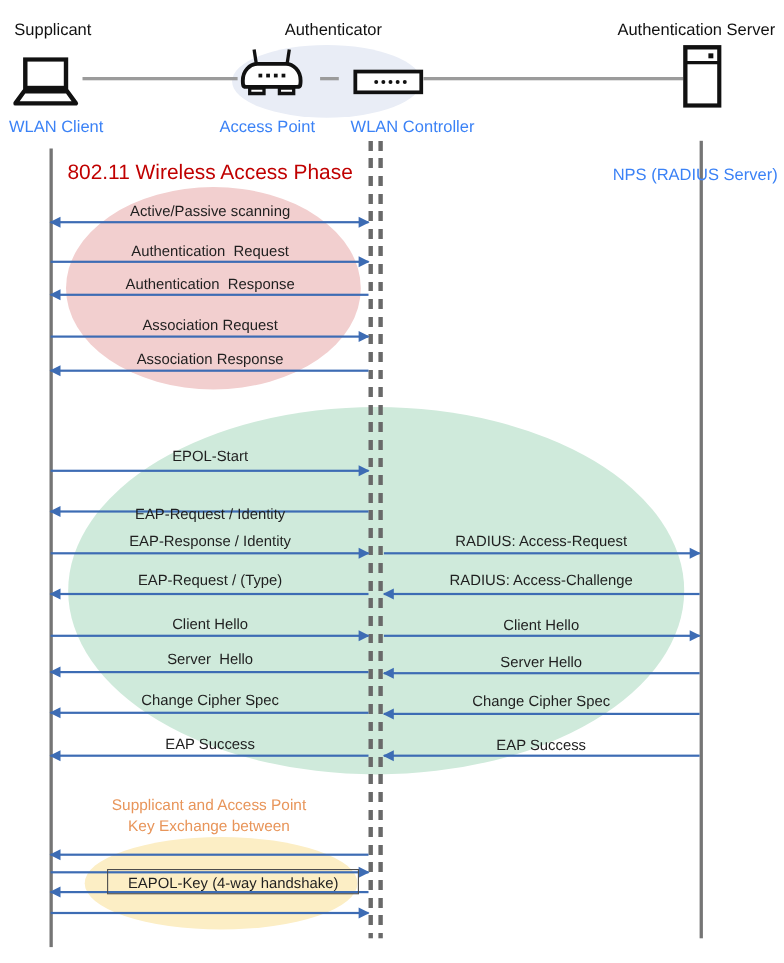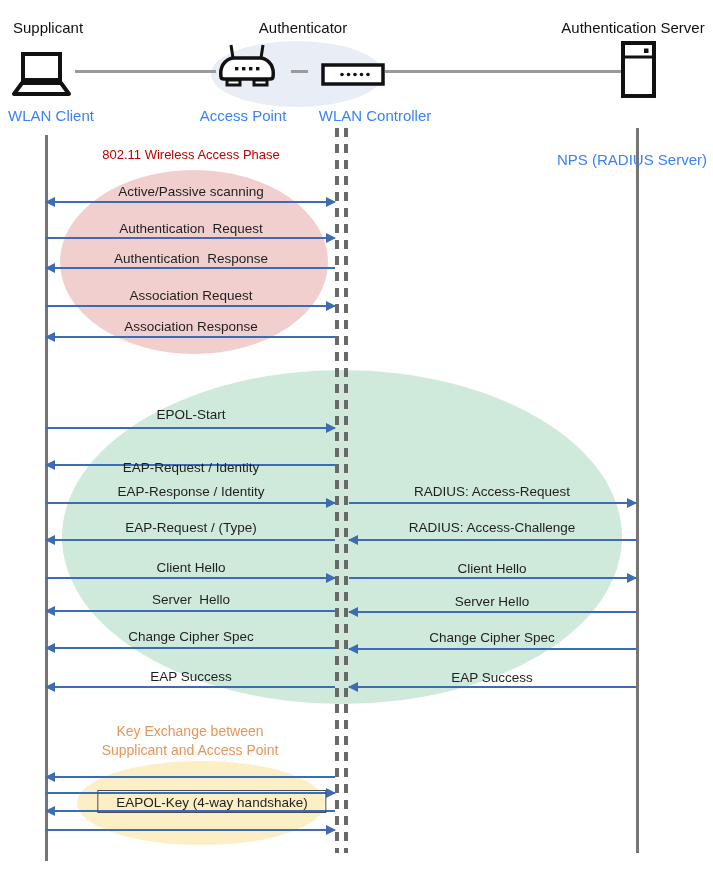--- a/index.html
+++ b/index.html
@@ -31,21 +31,21 @@
   .dev-client{left:51px;} .dev-ap{left:243px;} .dev-ctrl{left:363px;margin-left:12px;} .dev-nps{left:632px;margin-top:44px;}
   .conn{position:absolute;top:70px;height:3px;background:#9b9b9b;z-index:2;}
   .conn-1{left:75px;width:141px;} .conn-dash{left:291px;width:17px;} .conn-2{left:385px;width:236px;}
   .icon{position:absolute;z-index:3;}
   .icon-laptop{left:12px;top:52px;}
   .icon-ap{left:216px;top:44px;}
   .icon-ctrl{left:321px;top:63px;}
   .icon-server{left:621px;top:41px;}
 
   
-  .phase-title{position:absolute;transform:translateX(-50%);font-size:13px;
+  .phase-title{position:absolute;transform:translateX(-50%);font-size:19px;
                white-space:nowrap;z-index:4;}
   .pt1{left:191px;top:147px;}
   .pt2{left:212px;top:376px;font-size:14px;}
   .pt3{left:190px;top:722px;font-size:14px;text-align:center;line-height:19px;}
 
   
   .msg-label{position:absolute;transform:translateX(-50%);font-size:13.5px;color:#1f1f1f;
              white-space:pre;z-index:4;line-height:17px;}
   .msg-label.boxed{border:1px solid #4d4d4d;height:23px;line-height:23px;
                    padding:0 18px;box-sizing:border-box;}
@@ -119,22 +119,22 @@
   <div class="dev dev-ctrl">WLAN Controller</div>
   <div class="dev dev-nps">NPS (RADIUS Server)</div>
 
   <div class="lifeline lifeline-left"></div>
   <div class="dashline dash1"></div>
   <div class="dashline dash2"></div>
   <div class="lifeline lifeline-right"></div>
 
   <div class="phase-title pt1" style="color: rgb(192, 0, 0);">802.11 Wireless Access Phase</div>
   <div class="phase-title pt3" style="color: rgb(232, 149, 90);">
+    <div>Supplicant and Access Point</div>
     <div>Key Exchange between</div>
-    <div>Supplicant and Access Point</div>
   </div>
 
   <div id="messages-layer">
       <div class="msg-label" style="top: 183px; left: 191px;">Active/Passive scanning</div>
       <div class="msg-arrow head-both" style="top: 201px; left: 46px; width: 289px;"></div>
       <div class="msg-label" style="top: 220px; left: 191px;">Authentication  Request</div>
       <div class="msg-arrow head-right" style="top: 237px; left: 46px; width: 289px;"></div>
       <div class="msg-label" style="top: 250px; left: 191px;">Authentication  Response</div>
       <div class="msg-arrow head-left" style="top: 267px; left: 46px; width: 289px;"></div>
       <div class="msg-label" style="top: 287px; left: 191px;">Association Request</div>

